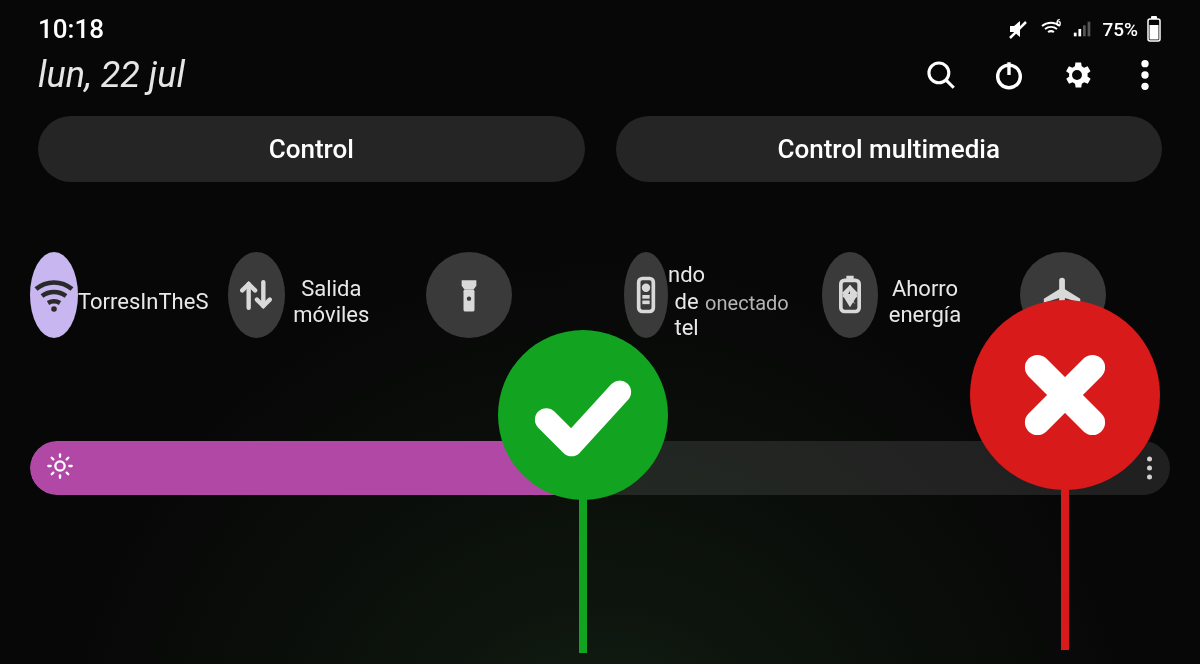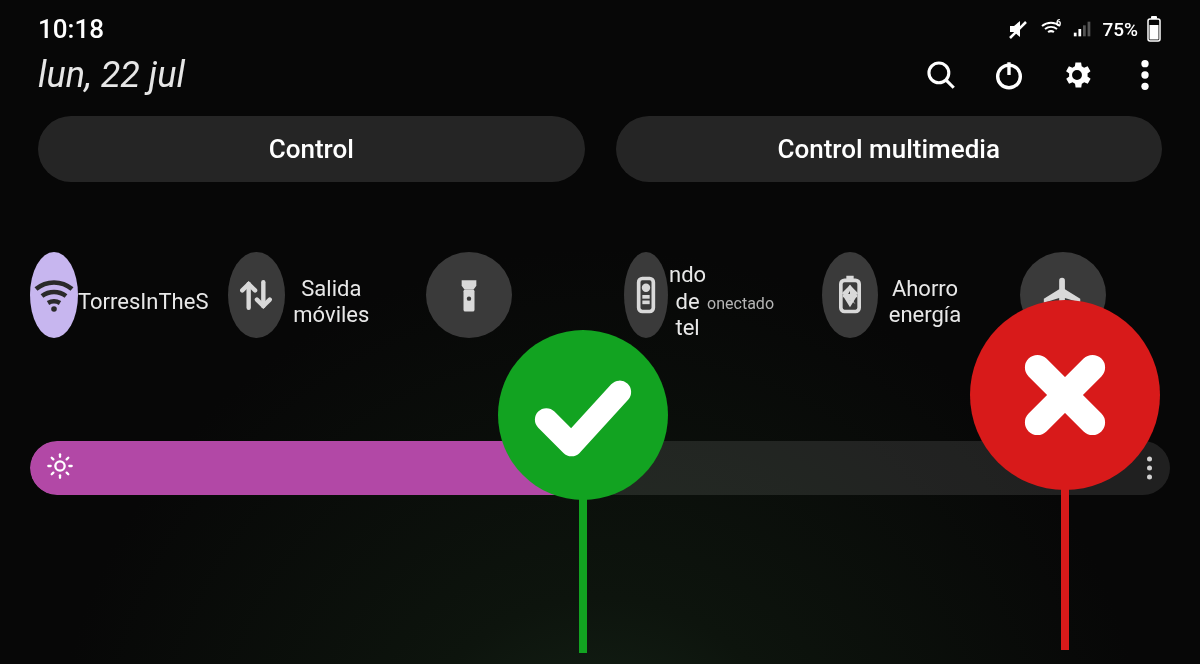--- a/index.html
+++ b/index.html
@@ -100,21 +100,21 @@
     margin-bottom: 14px;
   }
   .tile-circle.active { background: var(--tile-active); }
   .tile-label {
     font-size: 22px;
     line-height: 1.2;
     color: #e8e8e8;
     max-width: 150px;
   }
   .tile-sub {
-    font-size: 16px;
+    font-size: 20px;
     color: #b5b5b5;
     margin-top: 2px;
   }
   .dots {
     display:flex; gap:10px;
     justify-content:center;
     margin-top: 56px;
   }
   .dot { width:9px; height:9px; border-radius:50%; background:#5a5a5a; }
   .dot.active { background:#ffffff; }

